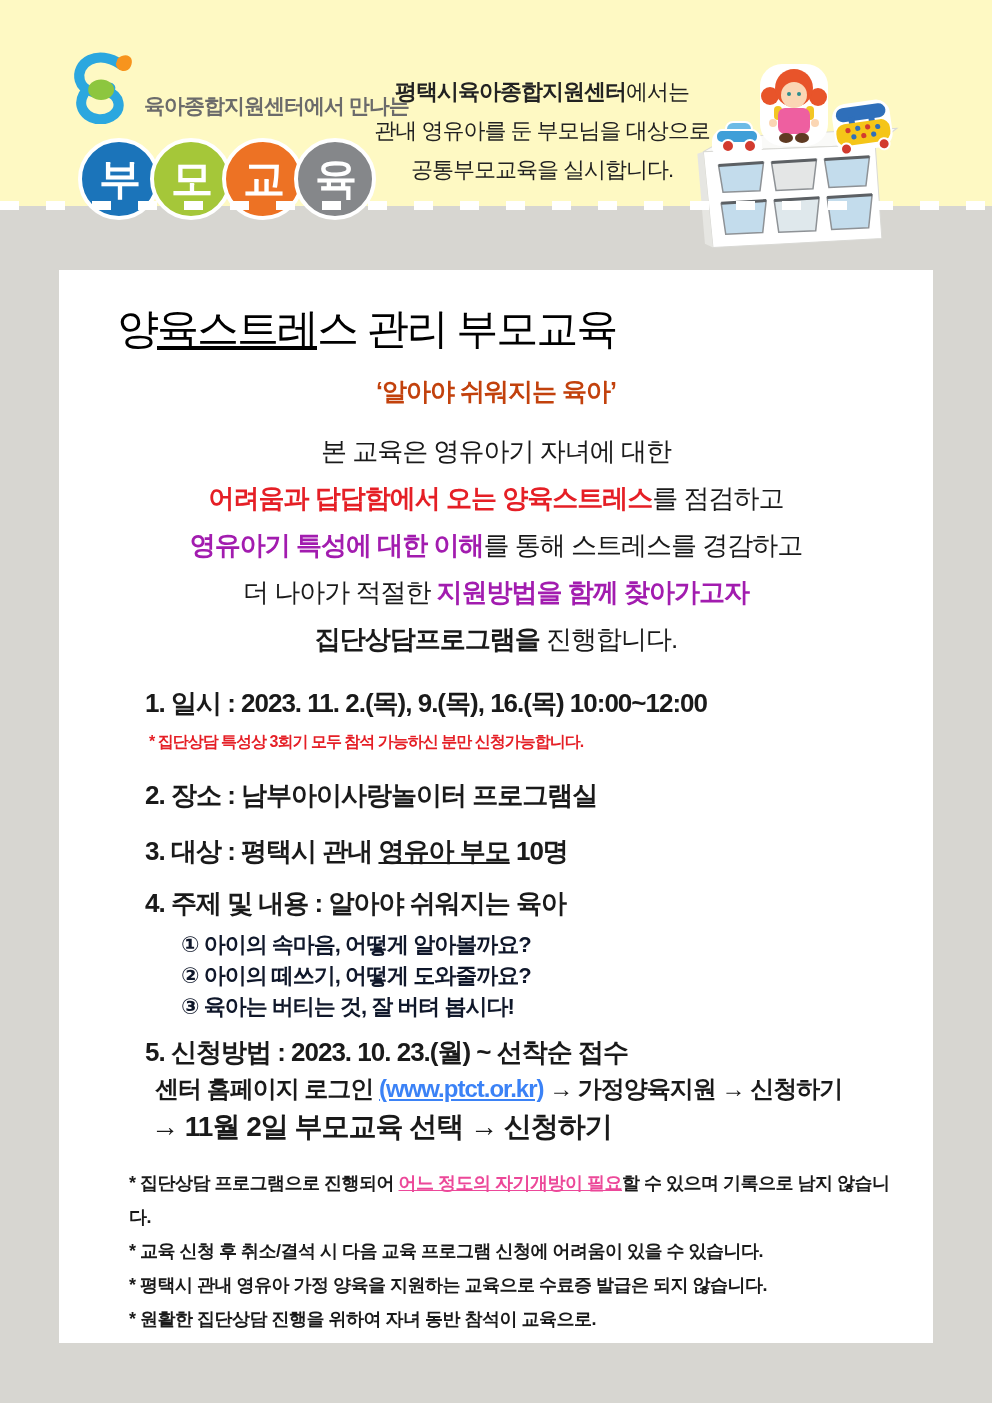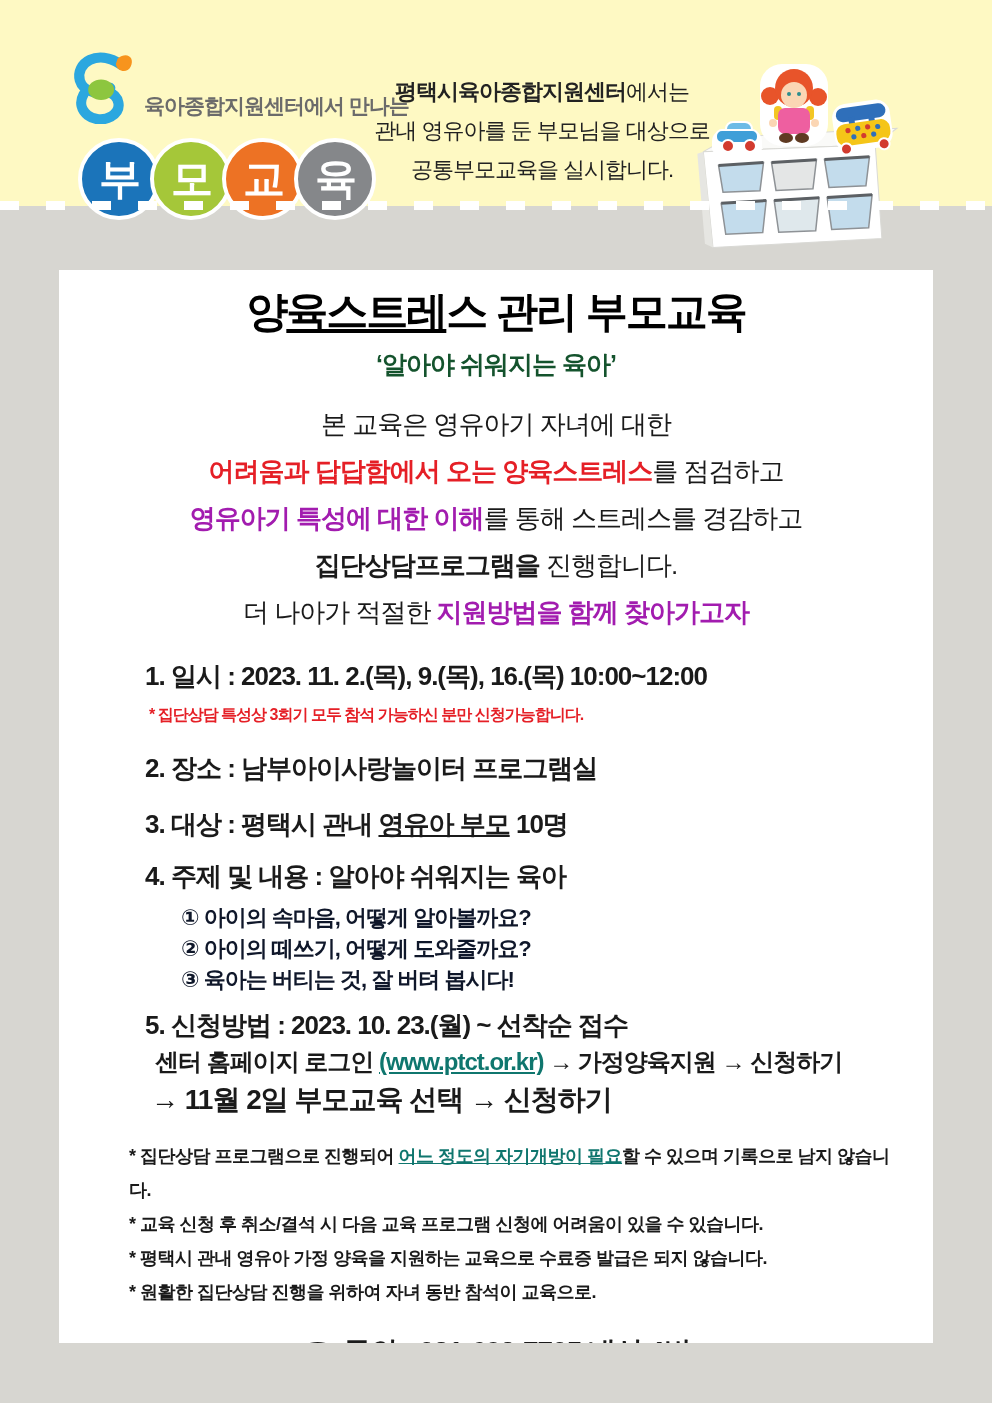--- a/index.html
+++ b/index.html
@@ -21,41 +21,41 @@
     display:flex;align-items:center;justify-content:center;
     color:#fff;font-size:42px;font-weight:800;margin-left:-10px;letter-spacing:-2px;}
   .circle:first-child{margin-left:0;}
   .hdr-intro{position:absolute;left:372px;top:72px;width:340px;text-align:center;
     font-size:22px;line-height:39px;color:#222;letter-spacing:-1px;}
   .hdr-intro b{font-weight:800;}
   .toys{position:absolute;left:688px;top:50px;}
   
   .card{position:absolute;left:59px;top:270px;width:874px;height:1073px;background:#ffffff;
     box-sizing:border-box;padding:14px 40px 0 40px;overflow:hidden;}
-  .title{margin:1px;text-align:center;font-size:42px;line-height:54px;font-weight:700;
+  .title{margin:18px;font-size:42px;line-height:54px;font-weight:400;
     color:#000;letter-spacing:-2px;}
-  .subtitle{margin:8px 0 0 0;text-align:center;font-size:25px;line-height:34px;font-weight:800;color:#14532d;letter-spacing:-1px;}
+  .subtitle{margin:8px 0 0 0;text-align:center;font-size:25px;line-height:34px;font-weight:800;color:#c2410c;letter-spacing:-1px;}
   .intro{margin-top:20px;text-align:center;font-size:26px;line-height:47px;letter-spacing:-1px;}
   .red{color:#e51f26;font-weight:800;}
   .green{color:#a21caf;font-weight:800;}
   .bold{font-weight:800;}
   .u{text-decoration:underline;}
   .list{margin-top:22px;padding-left:46px;font-size:26px;letter-spacing:-1px;font-weight:600;}
   .item{line-height:36px;}
   .item1{margin-bottom:6px;}
   .note-red{font-size:16px;line-height:30px;margin:0 0 20px 4px;color:#e51f26;font-weight:800;}
   .item2{margin-bottom:20px;}
   .item3{margin-bottom:16px;}
   .item4{margin-bottom:8px;}
   .subs{margin:0 0 12px 36px;color:#0f172a;font-size:22px;font-weight:800;}
   .subs div{line-height:31px;}
   .item5-l2{font-size:24px;line-height:38px;margin-left:10px;font-weight:600;}
   .item5-l3{font-size:28px;line-height:38px;margin-left:6px;font-weight:600;}
-  .link{color:#0f766e;font-weight:800;text-decoration:underline;cursor:pointer;}
-  .blue-u{color:#0f766e;text-decoration:underline;}
+  .link{color:#3b82f6;font-weight:800;text-decoration:underline;cursor:pointer;}
+  .blue-u{color:#ec4899;text-decoration:underline;}
   .notes{margin-top:20px;padding-left:30px;font-size:18px;font-weight:700;letter-spacing:-0.5px;}
   .notes div{line-height:34px;}
   .footer{margin-top:24px;text-align:center;font-size:28px;font-weight:800;letter-spacing:-1px;}
   .phone-ic{font-size:26px;margin-right:10px;}
 </style>
 </head>
 <body>
 
 <div class="header">
   <div class="logo">
@@ -158,22 +158,22 @@
 <div class="dash-line"></div>
 
 <div class="card">
   <h1 class="title"><span>양</span><span class="u">육스트레</span><span>스 관리 부모교육</span></h1>
   <div class="subtitle">‘알아야 쉬워지는 육아’</div>
 
   <div class="intro">
     <div>본 교육은 영유아기 자녀에 대한</div>
     <div><span class="red">어려움과 답답함에서 오는 양육스트레스</span><span>를 점검하고</span></div>
     <div><span class="green">영유아기 특성에 대한 이해</span><span>를 통해 스트레스를 경감하고</span></div>
+    <div><span>더 나아가 적절한 </span><span class="green">지원방법을 함께 찾아가고자</span></div>
     <div><span class="bold">집단상담프로그램을</span><span> 진행합니다.</span></div>
-    <div><span>더 나아가 적절한 </span><span class="green">지원방법을 함께 찾아가고자</span></div>
   </div>
 
   <div class="list">
     <div class="item item1">1. 일시 : 2023. 11. 2.(목), 9.(목), 16.(목) 10:00~12:00</div>
     <div class="note-red">* 집단상담 특성상 3회기 모두 참석 가능하신 분만 신청가능합니다.</div>
     <div class="item item2">2. 장소 : 남부아이사랑놀이터 프로그램실</div>
     <div class="item item3"><span>3. 대상 : 평택시 관내 </span><span class="u">영유아 부모</span><span> 10명</span></div>
     <div class="item item4">4. 주제 및 내용 : 알아야 쉬워지는 육아</div>
     <div class="subs">
       <div>① 아이의 속마음, 어떻게 알아볼까요?</div>

